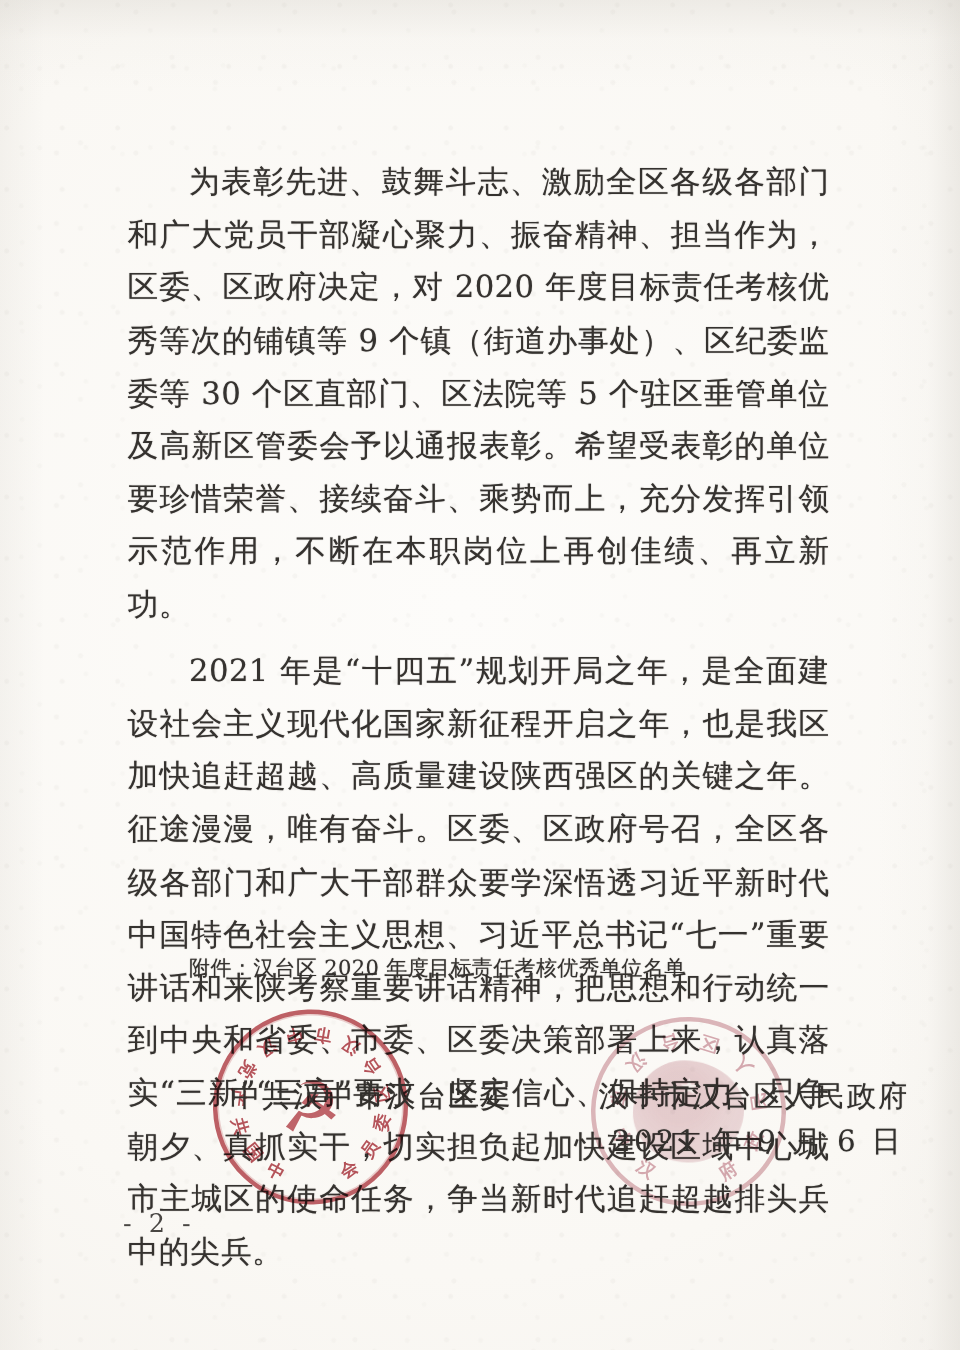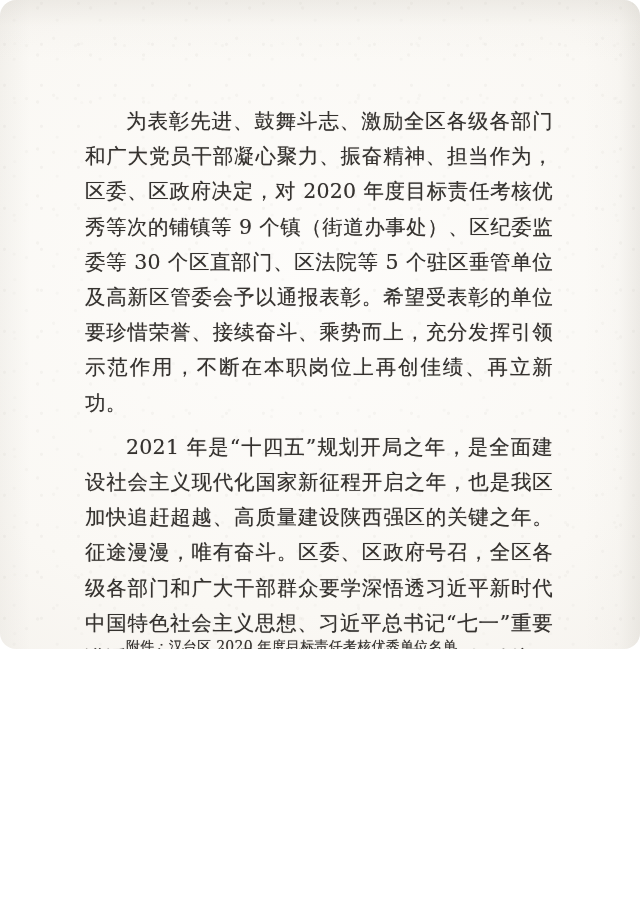--- a/index.html
+++ b/index.html
@@ -10,25 +10,24 @@
   body {
     width: 640px;
     height: 900px;
     overflow: hidden;
     font-family: "DejaVu Serif", "Liberation Serif", serif;
   }
 
   #page {
     position: relative;
     width: 640px;
-    height: 649px;
+    height: 900px;
     background:
       radial-gradient(ellipse 120% 90% at 48% 45%, #fdfcfa 0%, #faf8f4 55%, #f4f1ec 88%, #eceae5 100%);
     overflow: hidden;
-    border-radius: 16px;
   }
 
   
   #grain {
     position: absolute;
     inset: 0;
     pointer-events: none;
     opacity: .5;
     background-image:
       radial-gradient(circle at 12% 8%,  rgba(190,186,178,.22) 0 1.2px, transparent 2px),

